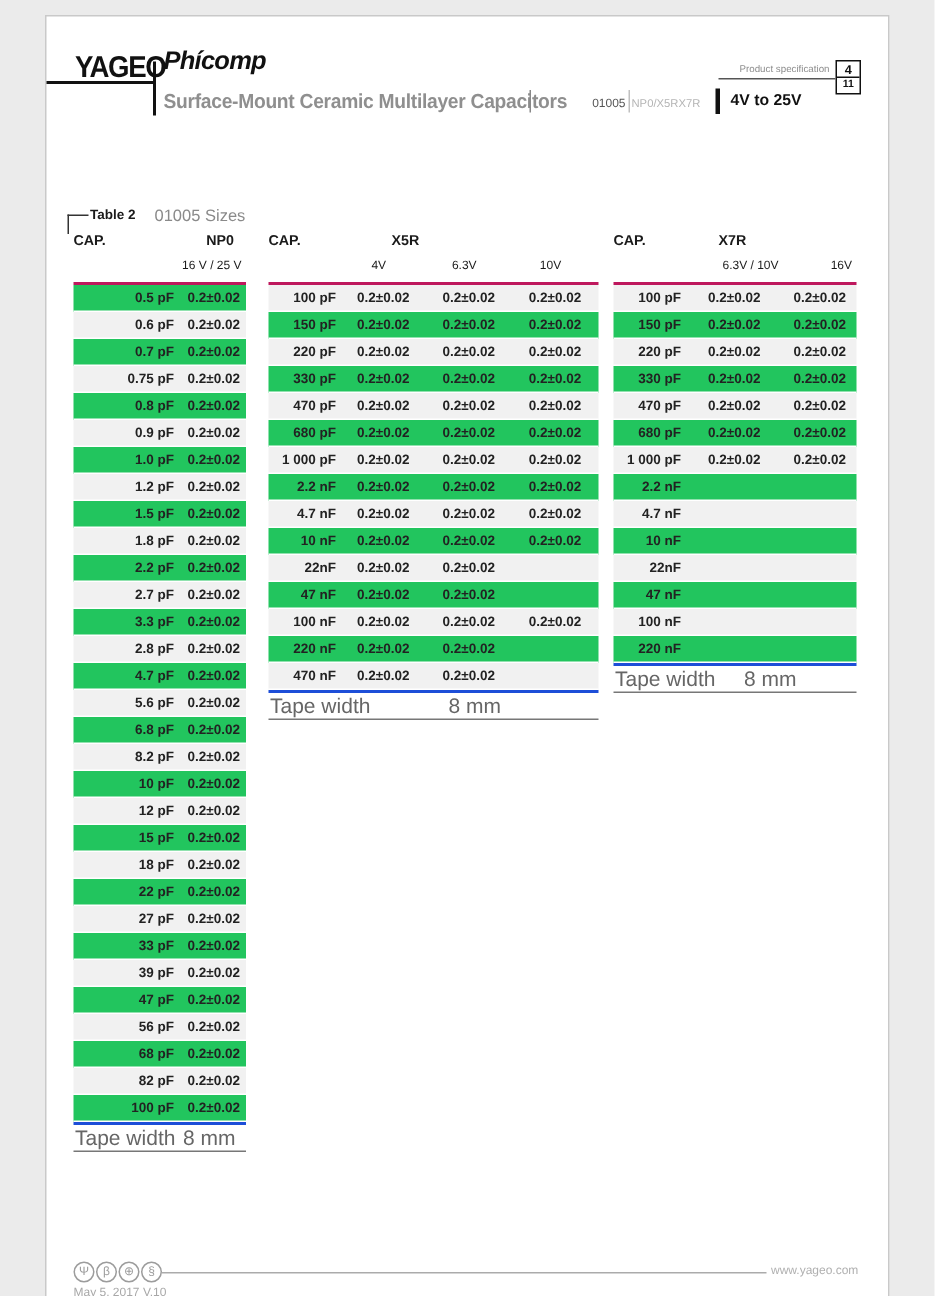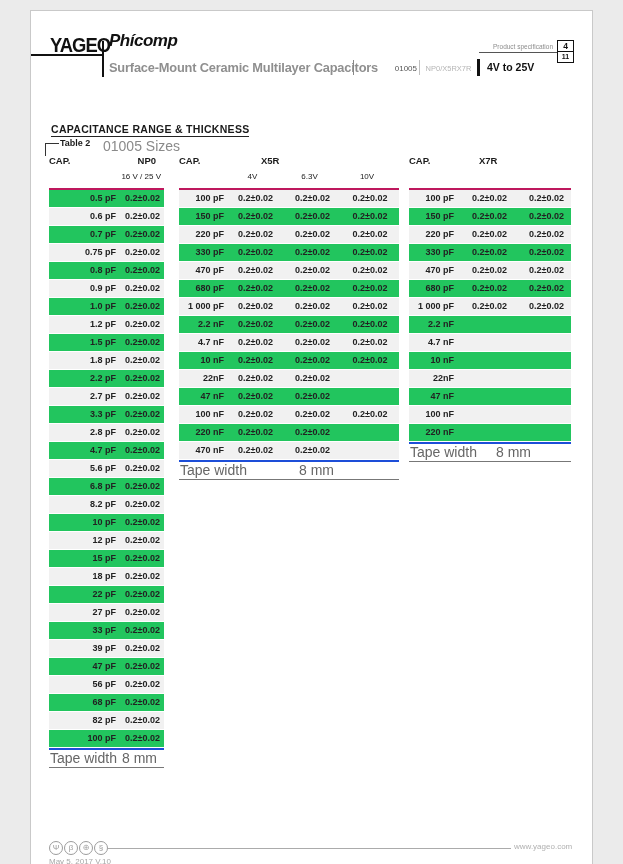--- a/index.html
+++ b/index.html
@@ -27,29 +27,29 @@
   .pnum{font-size:8.5px;font-weight:bold;line-height:10px;border-bottom:1px solid #111;color:#111}
   .ptot{font-size:7px;font-weight:bold;line-height:9px;color:#111}
   .titlebar{position:absolute;left:71px;top:48px;width:478px;height:18px}
   .doc-title{position:absolute;left:7px;top:1px;font-size:13.5px;font-weight:bold;color:#8f8f8f;
     white-space:nowrap;letter-spacing:-.2px;transform:scaleX(.95);transform-origin:left}
   .sep{position:absolute;top:1px;width:1px;height:15px;background:#888}
   .s1{left:251px}
   .s2{left:317px;background:#c0c0c0}
   .s3{left:375px;width:3px;height:17px;top:0;background:#111}
   .chip{position:absolute;left:253px;top:5px;width:62px;text-align:right;font-size:8px;color:#555}
-  .diel{position:absolute;left:319px;top:5px;width:55px;text-align:center;font-size:7.5px;color:#b5b5b5}
+  .diel{position:absolute;left:319px;top:5px;width:55px;text-align:left;font-size:7.5px;color:#b5b5b5}
   .volt{position:absolute;left:385px;top:2px;font-size:10.5px;font-weight:bold;color:#101010;white-space:nowrap}
   
   .section-title{position:absolute;left:20px;top:112px;font-size:10.5px;font-weight:bold;
     letter-spacing:.3px;color:#1a1a1a;border-bottom:1.5px solid #222;padding-bottom:1px;white-space:nowrap}
   .tbl-bracket{position:absolute;left:14px;top:132px;width:13px;height:12px;
     border-left:1px solid #333;border-top:1px solid #333}
   .tbl-label{position:absolute;left:29px;top:127px;font-size:9px;font-weight:bold;color:#1a1a1a}
-  .tbl-caption{position:absolute;left:72px;top:127px;font-size:14px;color:#8a8a8a}
+  .tbl-caption{position:absolute;left:72px;top:127px;font-size:11px;color:#8a8a8a}
   
   .table{position:absolute;top:142px}
   .np0{left:18px;width:115px}
   .x5r{left:148px;width:220px}
   .x7r{left:378px;width:162px}
   .thead{height:37px;border-bottom:2px solid #be185d;box-sizing:border-box;position:relative}
   .hrow1{position:relative;height:16px;line-height:16px;font-size:9.5px;font-weight:bold;color:#1a1a1a}
   .cap-h{position:absolute;left:0}
   .t-name{position:absolute}
   .np0 .t-name{right:8px}
@@ -108,21 +108,20 @@
   <div class="titlebar">
     <span class="doc-title">Surface-Mount Ceramic Multilayer Capacitors</span>
     <span class="sep s1"></span>
     <span class="chip">01005</span>
     <span class="sep s2"></span>
     <span class="diel">NP0/X5RX7R</span>
     <span class="sep s3"></span>
     <span class="volt">4V to 25V</span>
   </div>
 
-  <div class="section-title">CAPACITANCE RANGE &amp; THICKNESS</div>
   <div class="tbl-bracket"></div>
   <div class="tbl-label">Table 2</div>
   <div class="tbl-caption">01005 Sizes</div>
 
   <div class="table np0">
     <div class="thead">
       <div class="hrow1">
         <span class="cap-h">CAP.</span>
         <span class="t-name">NP0</span>
       </div>
@@ -372,20 +371,25 @@
       <span class="tw-v">8 mm</span>
     </div>
   </div>
 
   <div class="table x7r">
     <div class="thead">
       <div class="hrow1">
         <span class="cap-h">CAP.</span>
         <span class="t-name">X7R</span>
       </div>
+      <div class="hrow2">
+        <span class="vh-spacer"></span>
+        <span class="vh">6.3V / 10V</span>
+        <span class="vh">16V</span>
+      </div>
     </div>
     <div class="tbody">
         <div class="trow light">
           <span class="cell c0">100 pF</span>
           <span class="cell c1">0.2±0.02</span>
           <span class="cell c2">0.2±0.02</span>
         </div>
         <div class="trow dark">
           <span class="cell c0">150 pF</span>
           <span class="cell c1">0.2±0.02</span>

